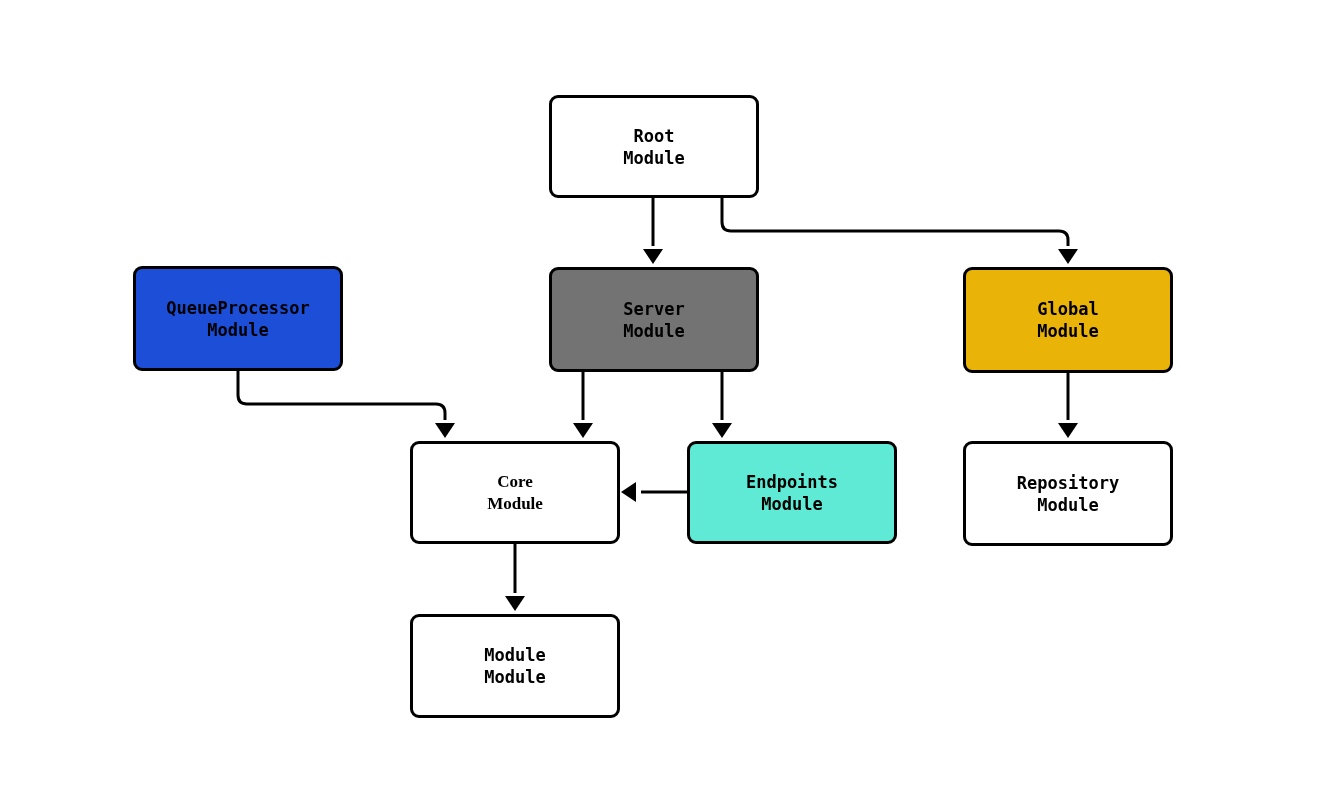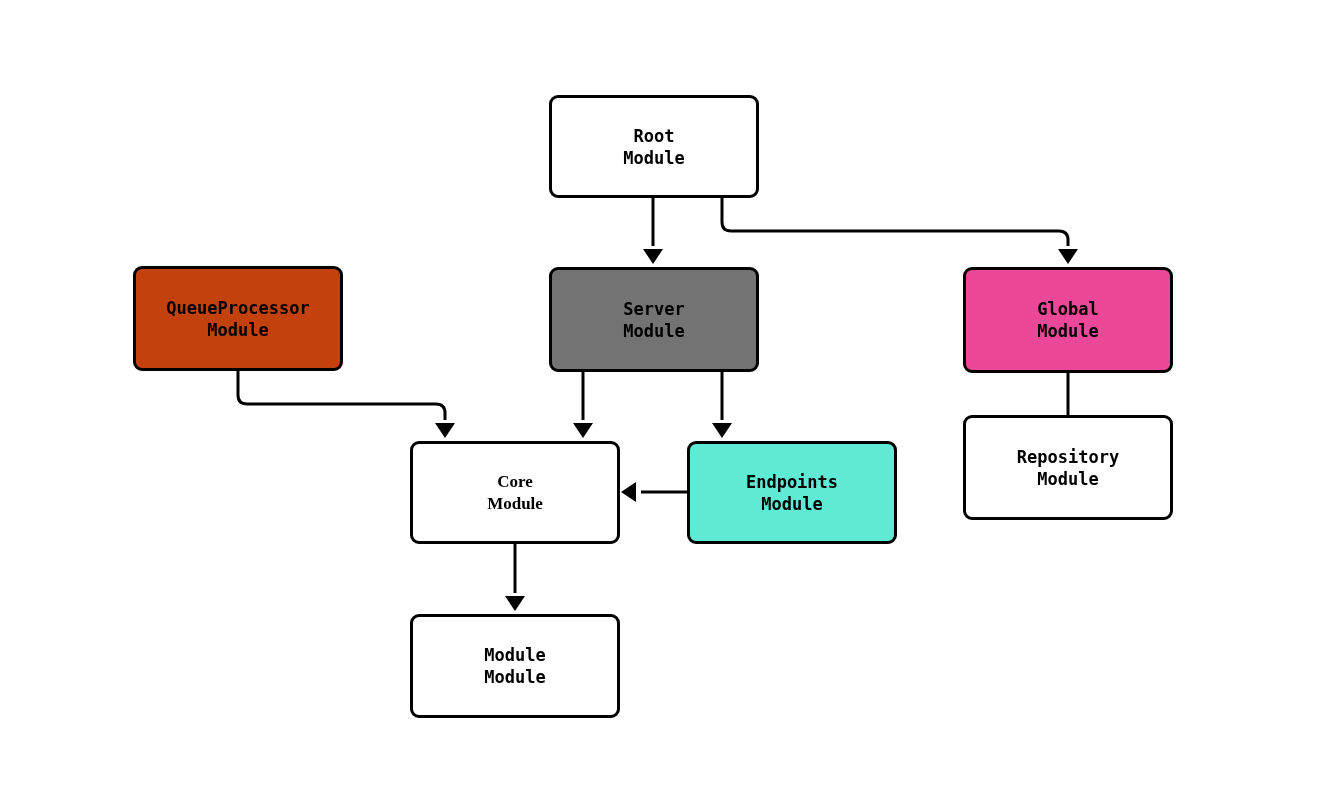--- a/index.html
+++ b/index.html
@@ -70,41 +70,41 @@
         <polygon points="515,611 505,596 525,596" fill="#000000"></polygon>
         <polygon points="1068,438 1058,423 1078,423" fill="#000000"></polygon>
       </g>
   </svg>
 
   <div id="node-layer">
       <div class="node" style="left: 549px; top: 95px; width: 210px; height: 103px; background: rgb(255, 255, 255); border-color: rgb(0, 0, 0);">
         <div class="node-label">Root</div>
         <div class="node-label">Module</div>
       </div>
-      <div class="node" style="left: 133px; top: 266px; width: 210px; height: 105px; background: #c2410c; border-color: rgb(0, 0, 0);">
+      <div class="node" style="left: 133px; top: 266px; width: 210px; height: 105px; background: #1d4ed8; border-color: rgb(0, 0, 0);">
         <div class="node-label">QueueProcessor</div>
         <div class="node-label">Module</div>
       </div>
       <div class="node" style="left: 549px; top: 267px; width: 210px; height: 105px; background: #737373; border-color: rgb(0, 0, 0);">
         <div class="node-label">Server</div>
         <div class="node-label">Module</div>
       </div>
-      <div class="node" style="left: 963px; top: 267px; width: 210px; height: 106px; background: #ec4899; border-color: rgb(0, 0, 0);">
+      <div class="node" style="left: 963px; top: 267px; width: 210px; height: 106px; background: #eab308; border-color: rgb(0, 0, 0);">
         <div class="node-label">Global</div>
         <div class="node-label">Module</div>
       </div>
       <div class="node" style="left: 410px; top: 441px; width: 210px; height: 103px; background: rgb(255, 255, 255); border-color: rgb(0, 0, 0); font-family: Liberation Serif, serif;">
         <div class="node-label">Core</div>
         <div class="node-label">Module</div>
       </div>
       <div class="node" style="left: 687px; top: 441px; width: 210px; height: 103px; background: #5eead4; border-color: rgb(0, 0, 0);">
         <div class="node-label">Endpoints</div>
         <div class="node-label">Module</div>
       </div>
-      <div class="node" style="left: 963px; top: 415px; width: 210px; height: 105px; background: rgb(255, 255, 255); border-color: rgb(0, 0, 0);">
+      <div class="node" style="left: 963px; top: 441px; width: 210px; height: 105px; background: rgb(255, 255, 255); border-color: rgb(0, 0, 0);">
         <div class="node-label">Repository</div>
         <div class="node-label">Module</div>
       </div>
       <div class="node" style="left: 410px; top: 614px; width: 210px; height: 104px; background: rgb(255, 255, 255); border-color: rgb(0, 0, 0);">
         <div class="node-label">Module</div>
         <div class="node-label">Module</div>
       </div>
     </div>
 
 </div>

